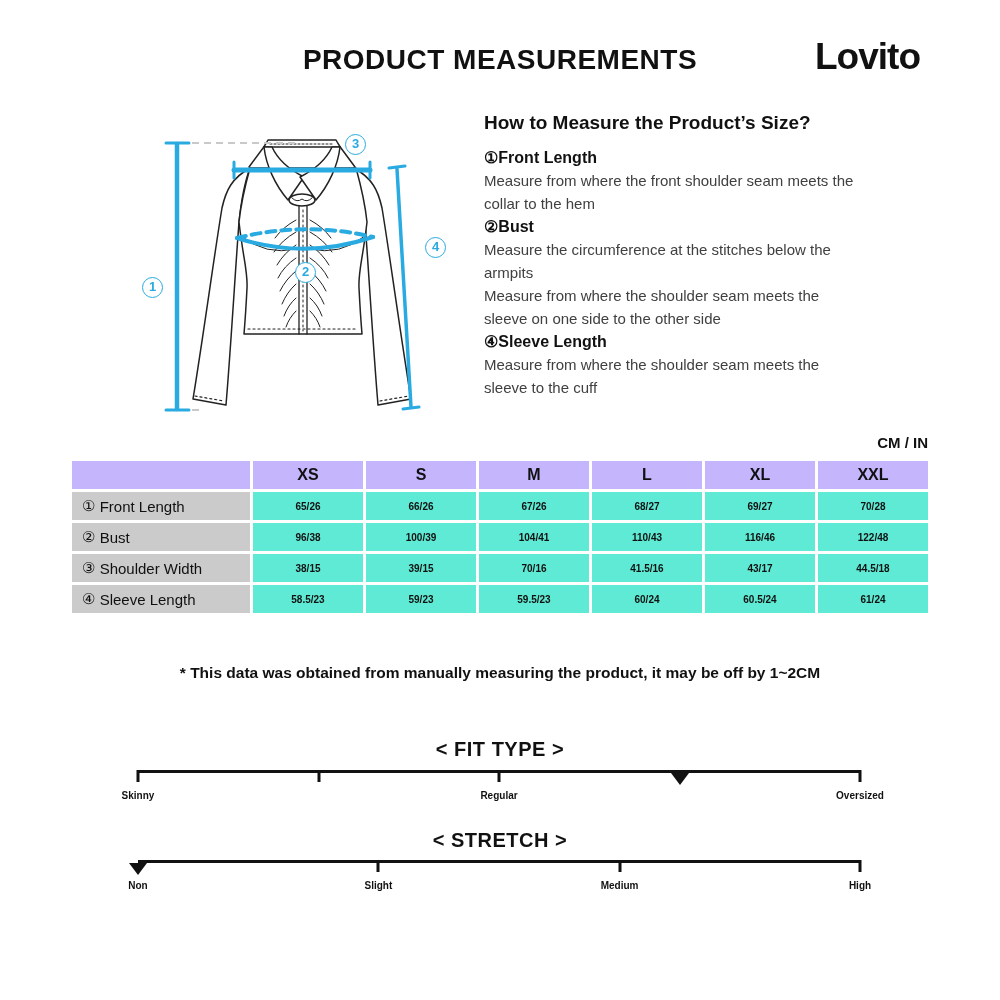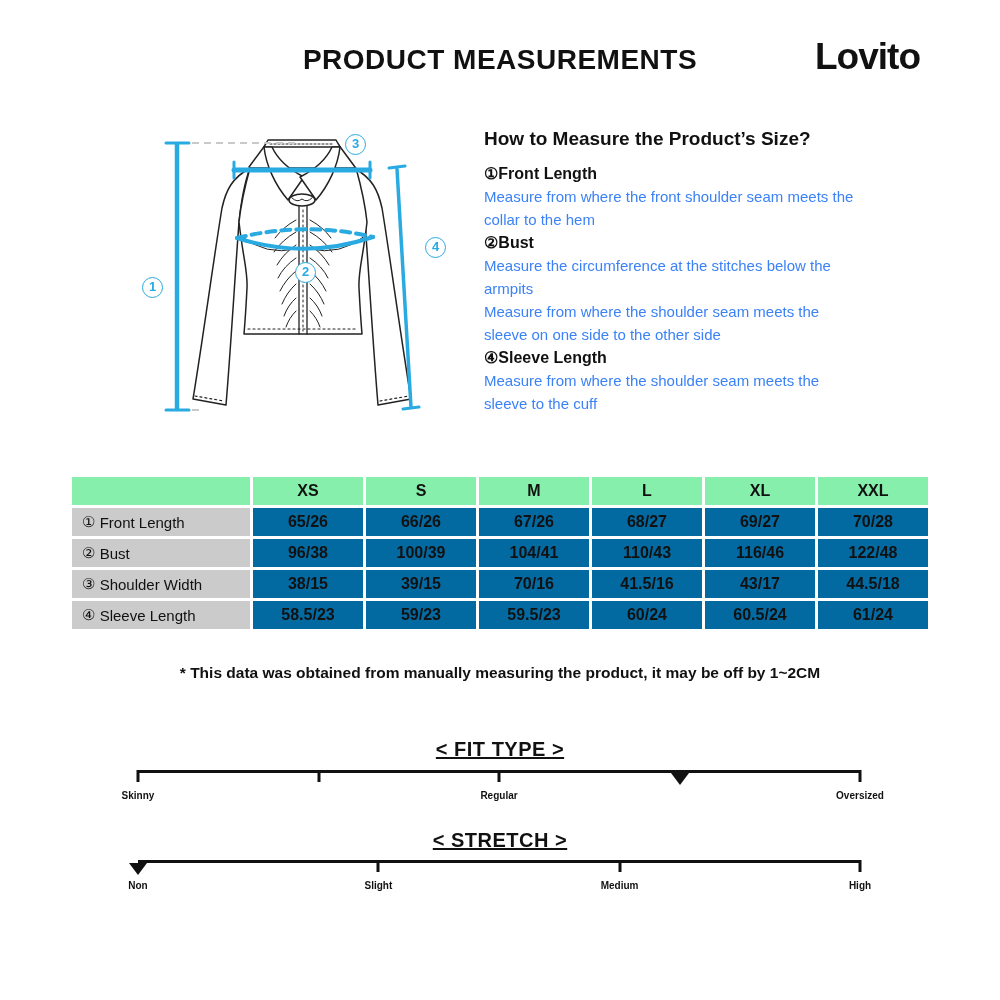--- a/index.html
+++ b/index.html
@@ -12,41 +12,41 @@
   .brand{position:absolute;top:36px;right:80px;font-size:37px;font-weight:bold;letter-spacing:-1px;}
 
   
   .diagram{position:absolute;left:100px;top:110px;width:380px;height:330px;}
   .badge{position:absolute;width:21px;height:21px;box-sizing:border-box;
          border:1.5px solid #29ABE2;border-radius:50%;background:#fff;color:#29ABE2;
          font-size:13px;line-height:18px;text-align:center;font-weight:bold;}
   .b1{left:42px;top:167px;} .b2{left:195px;top:152px;} .b3{left:245px;top:24px;} .b4{left:325px;top:127px;}
 
   
-  .howto{position:absolute;left:484px;top:112px;width:424px;margin-top:16px;}
+  .howto{position:absolute;left:484px;top:112px;width:424px;}
   .howto-heading{font-size:19px;font-weight:bold;margin:0 0 12px 0;}
   .mi-title{font-size:16px;font-weight:bold;line-height:23px;}
-  .mi-desc{font-size:15px;color:#3b82f6;line-height:23px;white-space:pre-line;}
+  .mi-desc{font-size:15px;color:#404040;line-height:23px;white-space:pre-line;}
 
   
   .units{position:absolute;left:72px;top:434px;width:856px;text-align:right;
          font-size:15px;font-weight:bold;}
   .size-table{position:absolute;left:72px;top:461px;width:856px;display:grid;
               grid-template-columns:178px repeat(6,1fr);gap:3px;}
   .cell{height:28px;display:flex;align-items:center;justify-content:center;}
-  .hcell{background:#86efac;font-weight:bold;font-size:16px;margin-top:16px;}
+  .hcell{background:#c4b5fd;font-weight:bold;font-size:16px;}
   .lcell{background:#cbcbcb;justify-content:flex-start;padding-left:10px;font-size:15px;}
-  .vcell{background:#0369a1;font-weight:bold;font-size:16px;}
+  .vcell{background:#5eead4;font-weight:bold;font-size:10px;}
 
   .note{position:absolute;top:664px;left:0;width:100%;text-align:center;
         font-size:15.5px;font-weight:bold;}
 
   
   .scale-title{position:absolute;left:0;width:100%;text-align:center;
-               font-size:20px;font-weight:bold;letter-spacing:.5px;text-decoration:underline;}
+               font-size:20px;font-weight:bold;letter-spacing:.5px;}
   .fit-title{top:738px;} .stretch-title{top:829px;}
   .scale{position:absolute;left:138px;width:722px;height:42px;}
   .fit-scale{top:770px;} .stretch-scale{top:860px;}
   .sline{position:absolute;left:0;top:0;width:100%;height:3px;background:#111;}
   .tick{position:absolute;top:0;width:3px;height:12px;background:#111;transform:translateX(-50%);}
   .mk{position:absolute;top:3px;width:0;height:0;transform:translateX(-50%);
       border-left:9px solid transparent;border-right:9px solid transparent;border-top:12px solid #111;}
   .slabel{position:absolute;top:20px;transform:translateX(-50%);
           font-size:10px;font-weight:bold;white-space:nowrap;}
 </style>
@@ -116,20 +116,21 @@
 armpits</div>
 
     <div class="mi-desc">Measure from where the shoulder seam meets the
 sleeve on one side to the other side</div>
 
     <div class="mi-title"><span>④</span><span>Sleeve Length</span></div>
     <div class="mi-desc">Measure from where the shoulder seam meets the
 sleeve to the cuff</div>
   </div>
 
+  <div class="units">CM / IN</div>
 
   <div class="size-table">
     <div class="cell hcell"></div>
     <div class="cell hcell">XS</div>
     <div class="cell hcell">S</div>
     <div class="cell hcell">M</div>
     <div class="cell hcell">L</div>
     <div class="cell hcell">XL</div>
     <div class="cell hcell">XXL</div>
 

